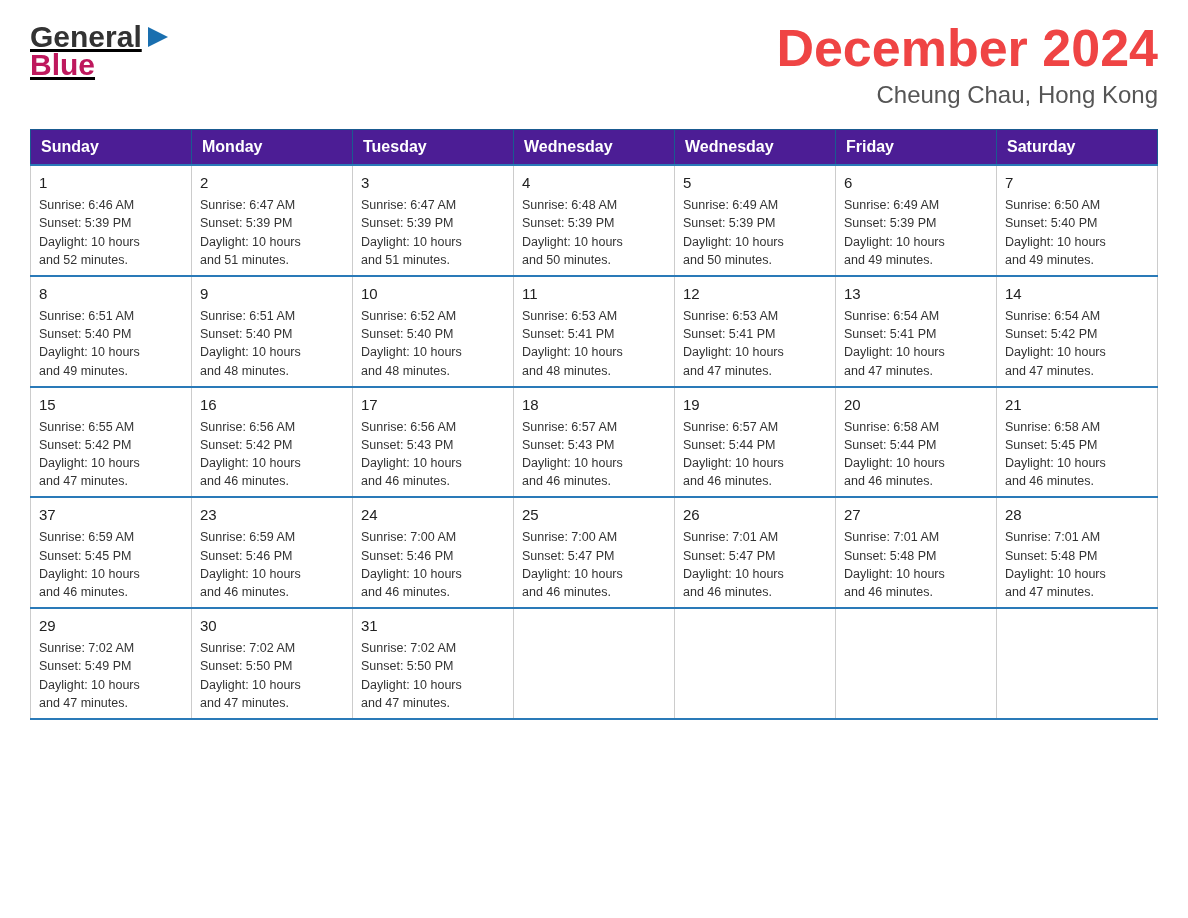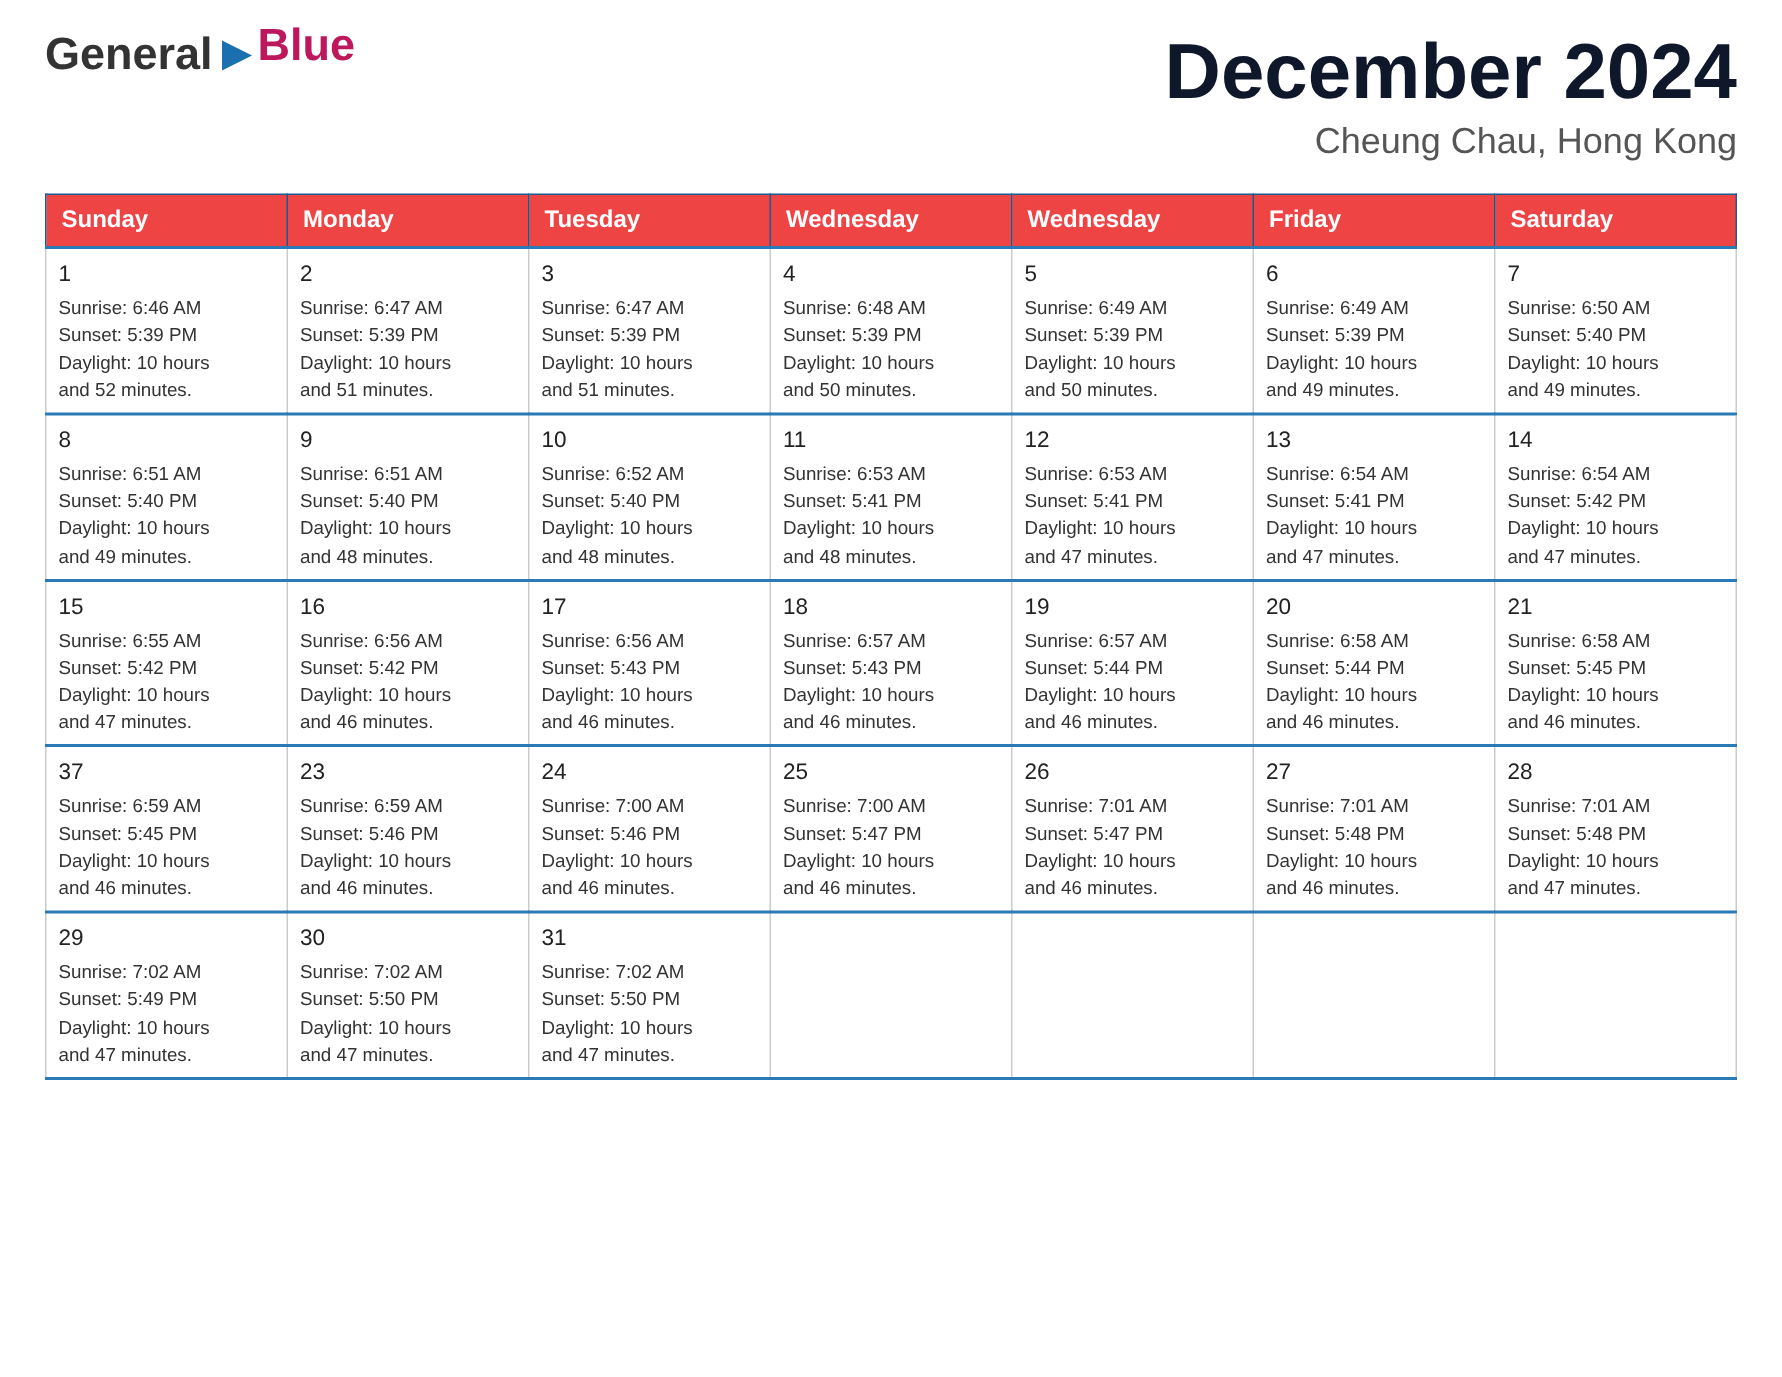--- a/index.html
+++ b/index.html
@@ -11,44 +11,45 @@
       padding: 20px 30px;
     }
     .header {
       display: flex;
       justify-content: space-between;
       align-items: flex-start;
       margin-bottom: 20px;
     }
     .logo {
       display: flex;
-      flex-direction: row;
+      flex-direction: column;
       align-items: flex-start;
+      text-decoration: underline;
     }
     .title-section {
       text-align: right;
     }
     .month-title {
       font-size: 52px;
       font-weight: bold;
-      color: #0f172a;
+      color: #ef4444;
       line-height: 1.1;
     }
     .location {
       font-size: 24px;
       color: #555;
       margin-top: 4px;
     }
     .calendar {
       width: 100%;
       border-collapse: collapse;
       border: 1px solid #bbb;
     }
     .calendar th {
-      background-color: #ef4444;
+      background-color: #4c1d95;
       color: #fff;
       font-size: 16px;
       font-weight: bold;
       padding: 8px 10px;
       text-align: left;
       border: 1px solid #1a5a90;
     }
     .calendar td {
       width: 14.28%;
       vertical-align: top;

